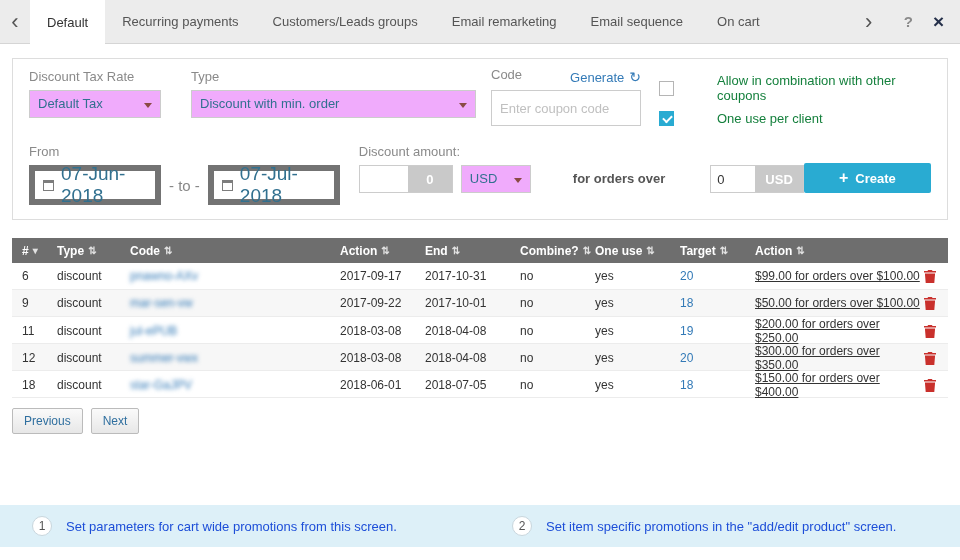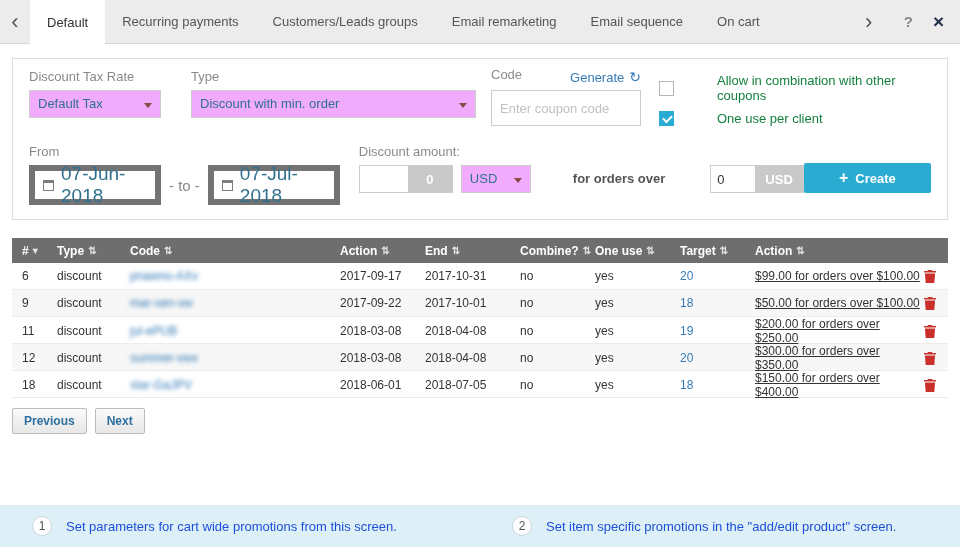--- a/index.html
+++ b/index.html
@@ -109,21 +109,21 @@
   .tr.body.alt { background:#f7f7f7; }
   .cell:first-child { padding-left:10px; }
   .cell.code span { color:var(--link); filter:blur(2px); }
   .cell.target { color:var(--link); cursor:pointer; }
   .cell.action { display:flex; justify-content:space-between; align-items:center; padding-right:12px;text-decoration:underline; }
   .delbtn { background:none; border:none; padding:0; cursor:pointer; color:var(--danger); display:flex; align-items:center; }
 
   
   .pager { margin:10px 12px 0; display:flex; gap:8px; }
   .pager button {
-    font-family:inherit; font-size:12px; font-weight:bold; color:#2f6f9f;
+    font-family:inherit; font-size:12px; font-weight:normal; color:#2f6f9f;
     background:linear-gradient(#fafafa,#e7e7e7); border:1px solid #bbb; border-radius:2px;
     padding:5px 11px; cursor:pointer;
   }
 
   
   .footerbar {
     position:absolute; left:0; right:0; bottom:13px; height:42px;
     background:var(--footer-bg); display:flex; align-items:center;
   }
   .fitem { flex:1; display:flex; align-items:center; gap:14px; padding-left:32px; }

